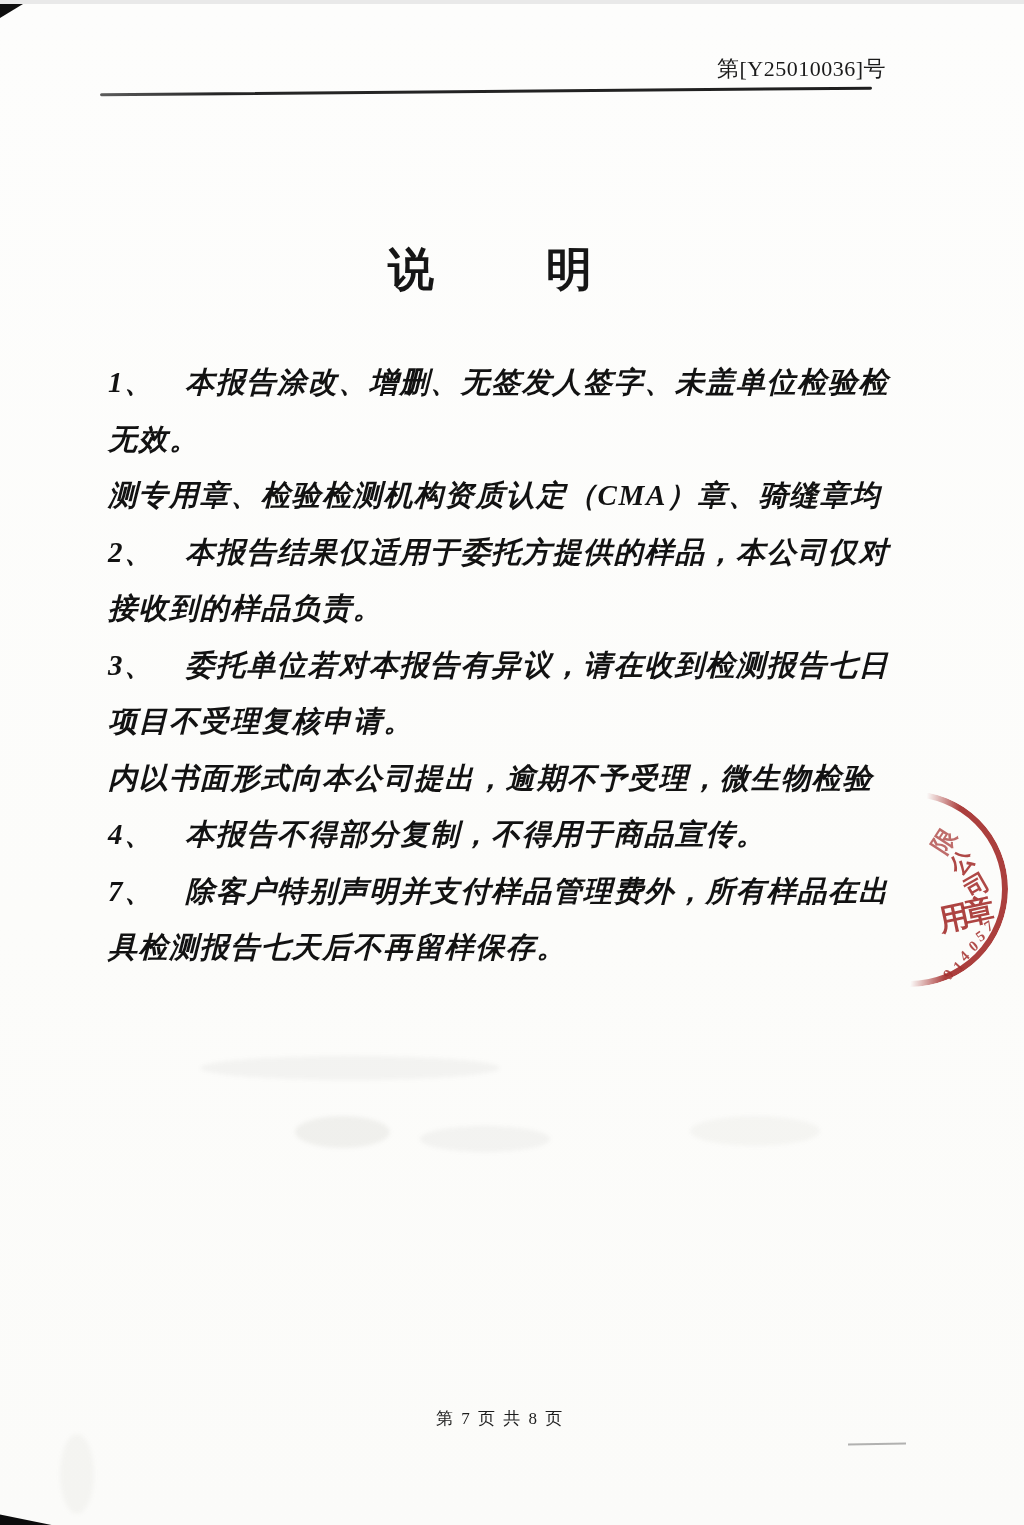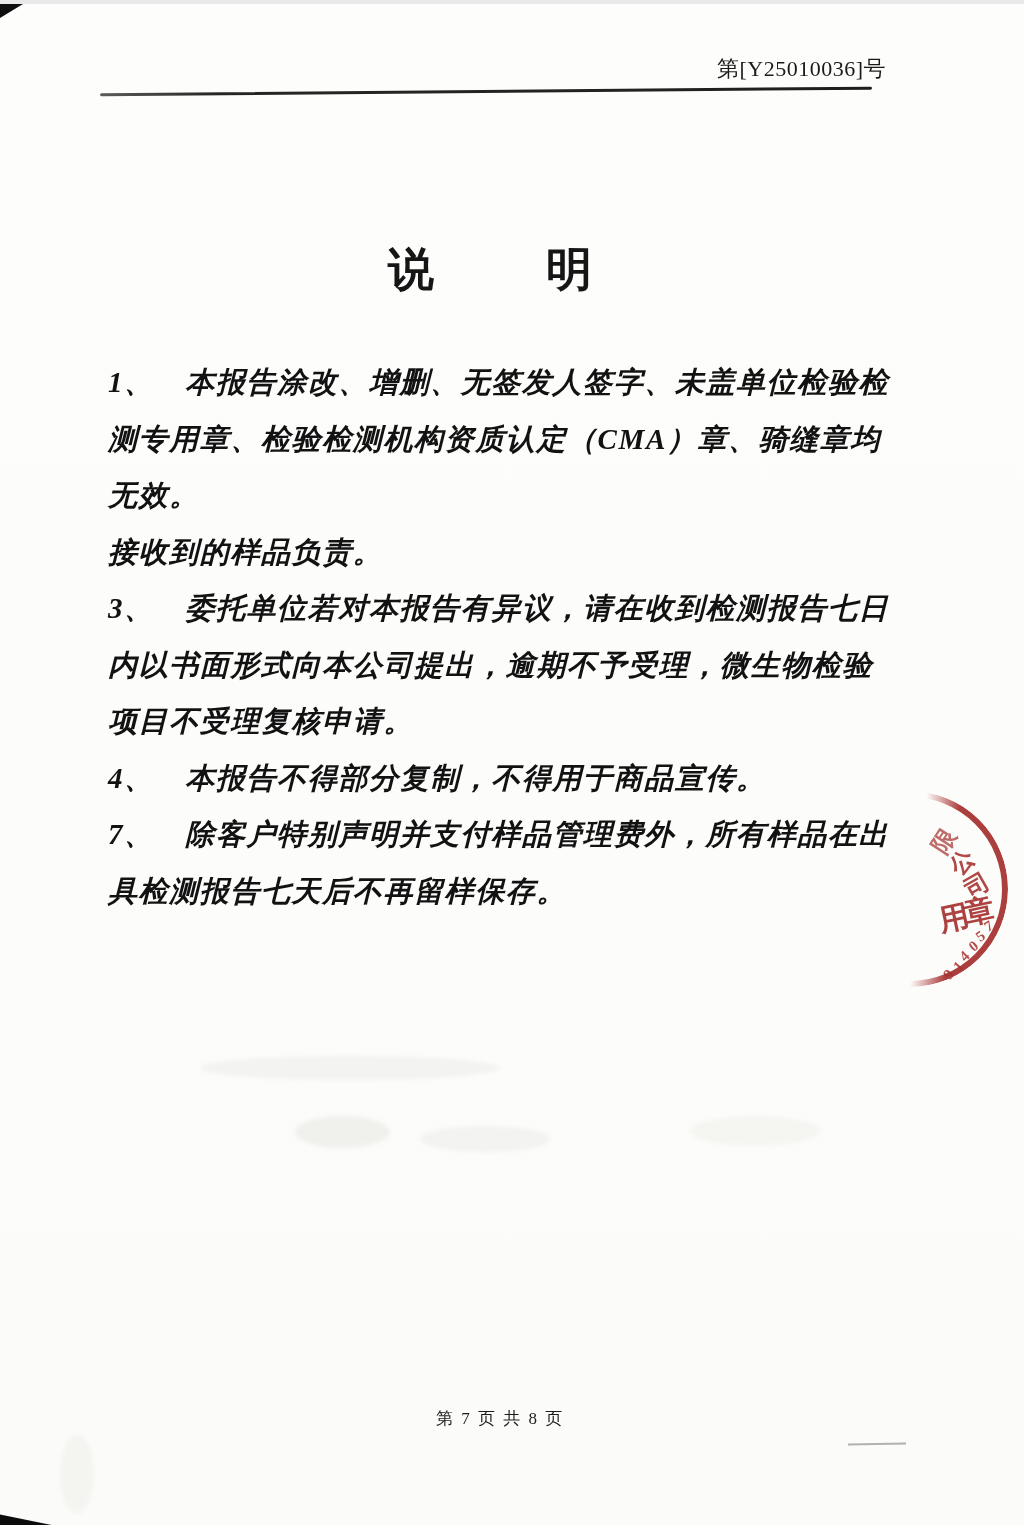--- a/index.html
+++ b/index.html
@@ -105,26 +105,27 @@
   <div class="report-no">第[Y25010036]号</div>
   <div class="header-rule"></div>
 
   <div class="title-row">
     <span>说</span>
     <span>明</span>
   </div>
 
   <div class="notes">
       <div class="note-line">1、　本报告涂改、增删、无签发人签字、未盖单位检验检</div>
+      <div class="note-line">无效。</div>
       <div class="note-line">测专用章、检验检测机构资质认定（CMA）章、骑缝章均</div>
-      <div class="note-line">无效。</div>
+      <div class="note-line">2、　本报告结果仅适用于委托方提供的样品，本公司仅对</div>
       <div class="note-line">接收到的样品负责。</div>
       <div class="note-line">3、　委托单位若对本报告有异议，请在收到检测报告七日</div>
+      <div class="note-line">项目不受理复核申请。</div>
       <div class="note-line">内以书面形式向本公司提出，逾期不予受理，微生物检验</div>
-      <div class="note-line">项目不受理复核申请。</div>
       <div class="note-line">4、　本报告不得部分复制，不得用于商品宣传。</div>
       <div class="note-line">7、　除客户特别声明并支付样品管理费外，所有样品在出</div>
       <div class="note-line">具检测报告七天后不再留样保存。</div>
     </div>
 
   <div class="stamp">
     <div class="ring"></div>
     <span class="g r1">限</span>
     <span class="g r2">公</span>
     <span class="g r3">司</span>

